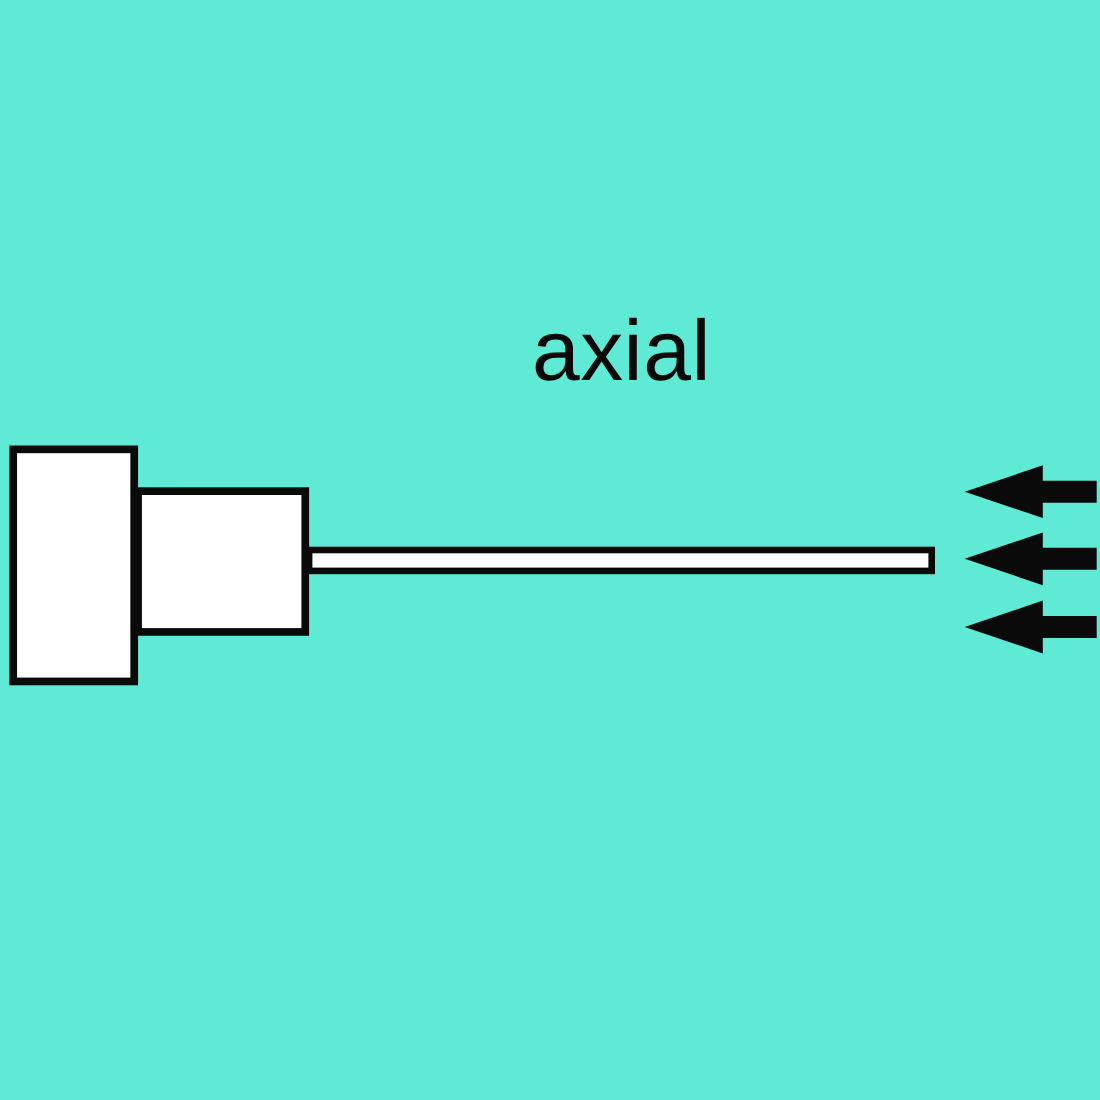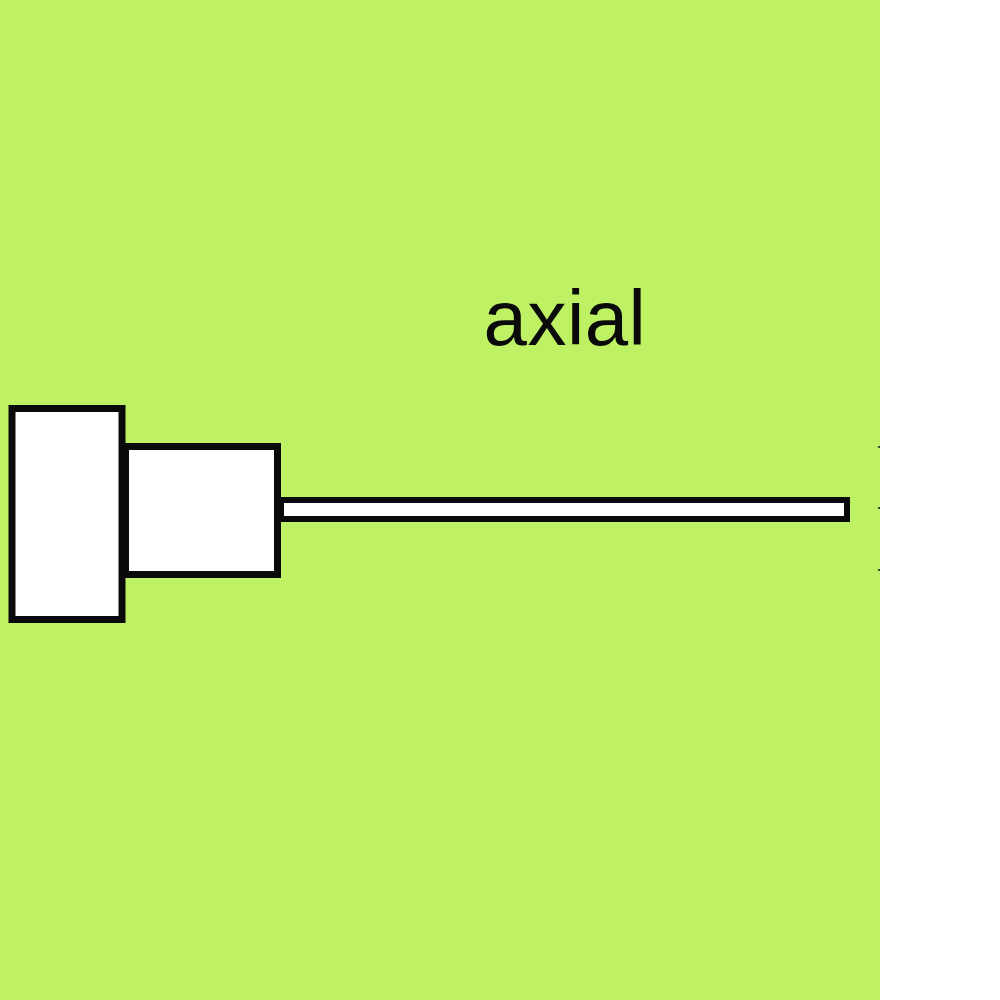--- a/index.html
+++ b/index.html
@@ -2,23 +2,23 @@
 <html><head>
 <meta charset="utf-8">
 <style>
   html, body {
     margin: 0;
     padding: 0;
     background: #ffffff;
   }
   .canvas {
     position: relative;
-    width: 880px;
+    width: 1000px;
     height: 1000px;
-    background: #bef264;
+    background: #5eead4;
     overflow: hidden;
     font-family: "Liberation Sans", sans-serif;
   }
   svg.diagram {
     position: absolute;
     left: 0;
     top: 0;
     width: 1000px;
     height: 1000px;
   }

